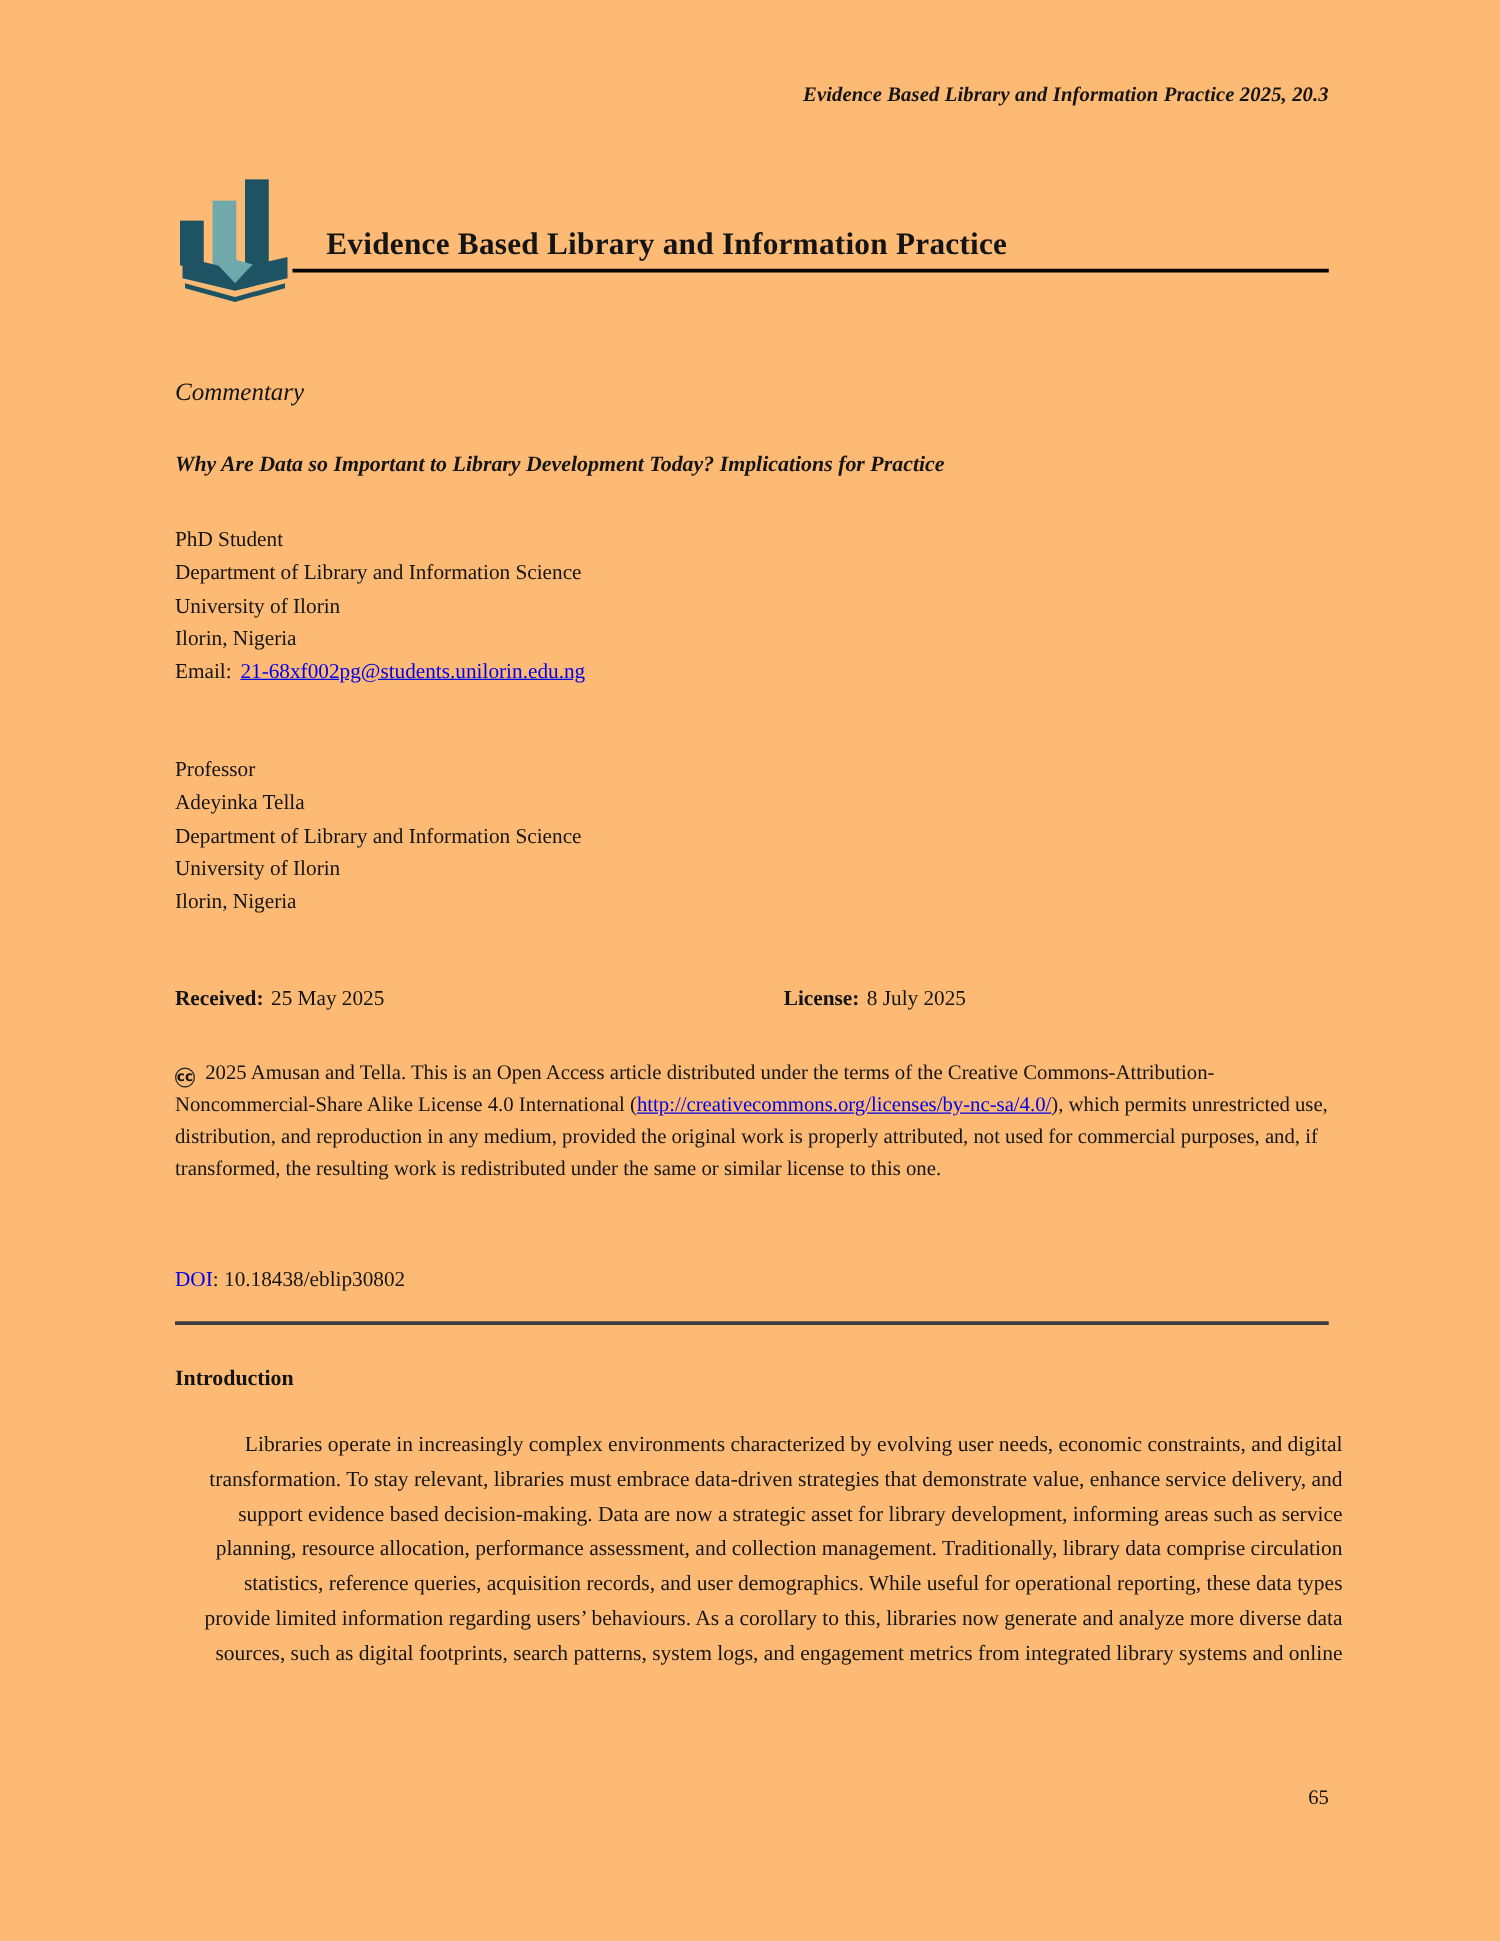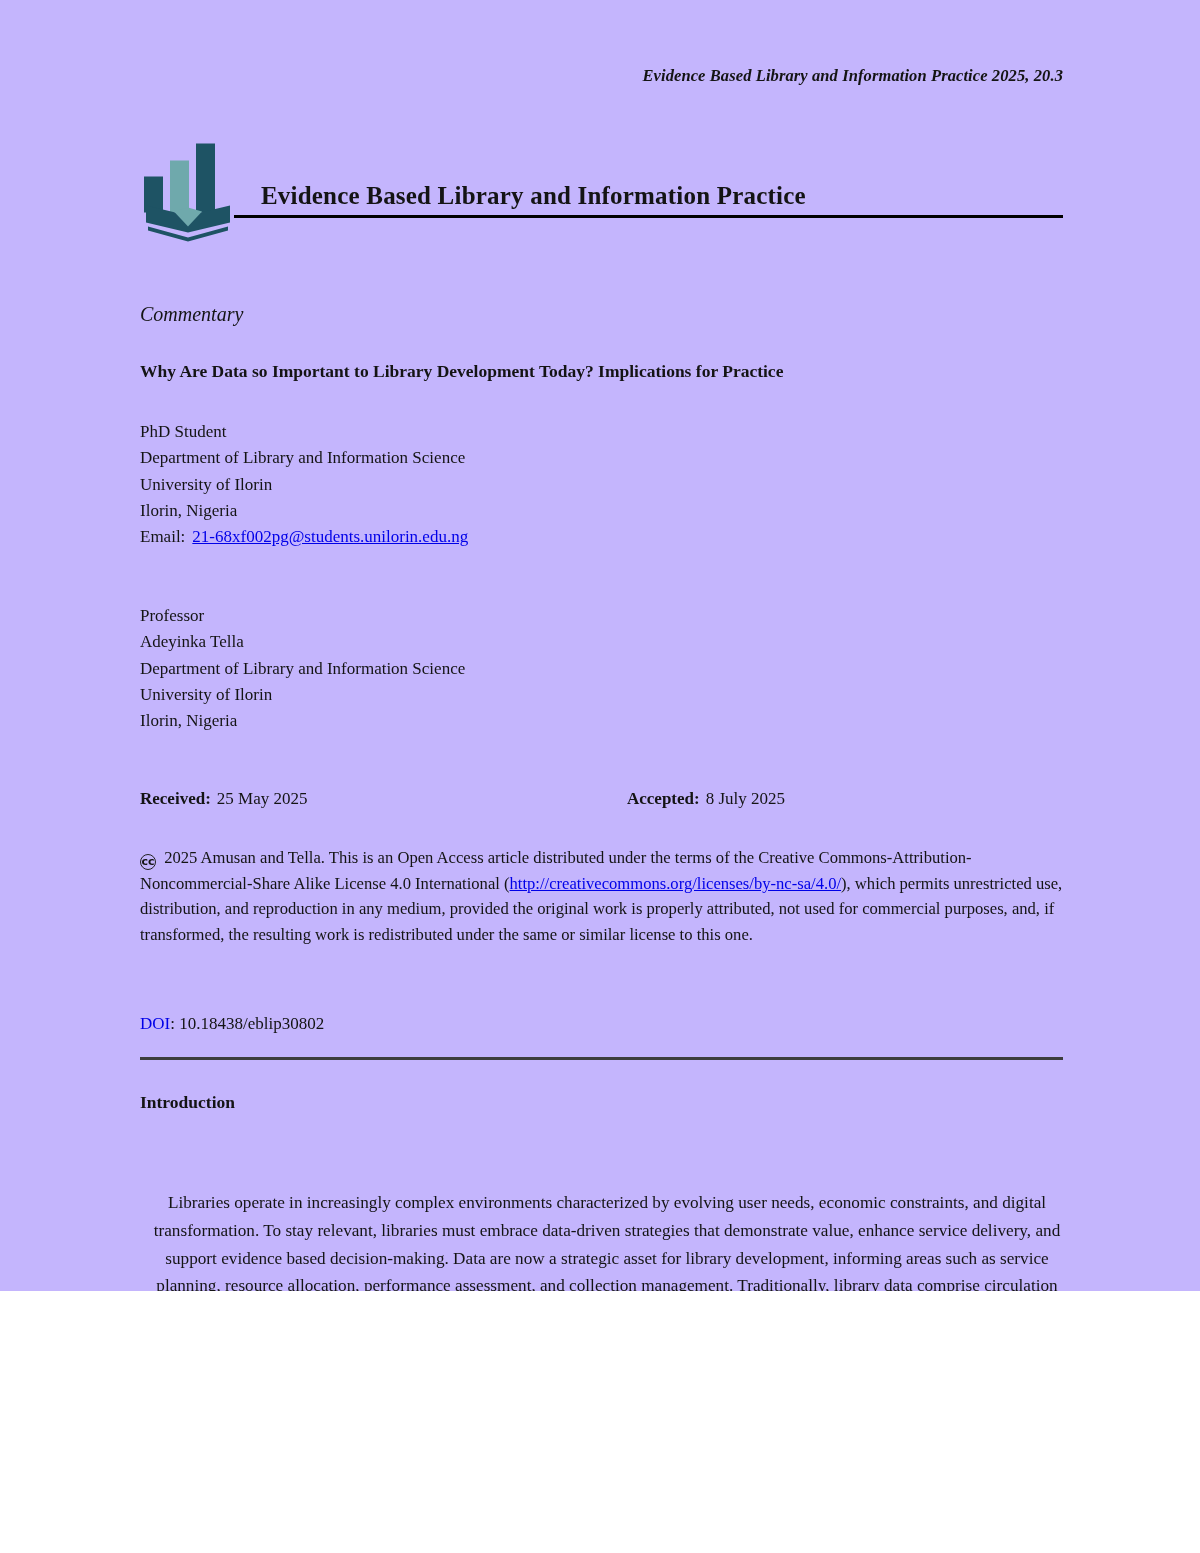--- a/index.html
+++ b/index.html
@@ -7,22 +7,22 @@
     --logo-dark:#1e5364;
     --logo-light:#6fa9ac;
     --rule-dark:#3d3d3d;
     --ink:#141414;
   }
   *{box-sizing:border-box;}
   html,body{margin:0;padding:0;background:#ffffff;}
   .page{
     position:relative;
     width:1200px;
-    height:1291px;
-    background:#c4b5fd;
+    height:1553px;
+    background:#fdba74;
     font-family:"Liberation Serif","DejaVu Serif",serif;
     color:var(--ink);
     overflow:hidden;
   }
   .running-header{
     position:absolute;
     top:66px;
     right:137px;
     font-style:italic;
     font-weight:600;
@@ -60,20 +60,21 @@
     font-style:italic;
     font-size:20px;
   }
   .article-title{
     position:absolute;
     left:140px;
     top:361px;
     width:930px;
     font-weight:700;
     font-size:17.5px;
+    font-style:italic;
   }
   .author-block{
     position:absolute;
     left:140px;
     font-size:17px;
     line-height:26.3px;
   }
   .author-block.first{top:419px;}
   .author-block.second{top:603px;}
   .email-label{margin-right:7px;}
@@ -146,22 +147,21 @@
     font-weight:700;
     font-size:17.5px;
   }
   .body-paragraph{
     position:absolute;
     left:140px;
     top:1142px;
     width:934px;
     font-size:17.2px;
     line-height:27.8px;
-    text-align:center;
-    margin-top:47px;
+    text-align:right;
   }
   .page-number{
     position:absolute;
     top:1428px;
     right:137px;
     font-size:16.5px;
   }
 </style>
 </head>
 <body>
@@ -202,21 +202,21 @@
     <div>Professor</div>
     <div>Adeyinka Tella</div>
     <div>Department of Library and Information Science</div>
     <div>University of Ilorin</div>
     <div>Ilorin, Nigeria</div>
   </div>
 
   <div class="received-line">
     <span class="date-label">Received:</span><span class="date-value">25 May 2025</span>
     <span class="accepted-group">
-      <span class="date-label">Accepted:</span><span class="date-value">8 July 2025</span>
+      <span class="date-label">License:</span><span class="date-value">8 July 2025</span>
     </span>
   </div>
 
   <div class="license">
     <span class="cc-icon">cc</span><span> 2025 Amusan and Tella. This is an Open Access article distributed under the terms of the Creative Commons-Attribution-Noncommercial-Share Alike License 4.0 International (</span><a class="link" href="#">http://creativecommons.org/licenses/by-nc-sa/4.0/</a><span>), which permits unrestricted use, distribution, and reproduction in any medium, provided the original work is properly attributed, not used for commercial purposes, and, if transformed, the resulting work is redistributed under the same or similar license to this one.</span>
   </div>
 
   <div class="doi-line">
     <a class="doi-label" href="#">DOI</a><span>: </span><span>10.18438/eblip30802</span>
   </div>

